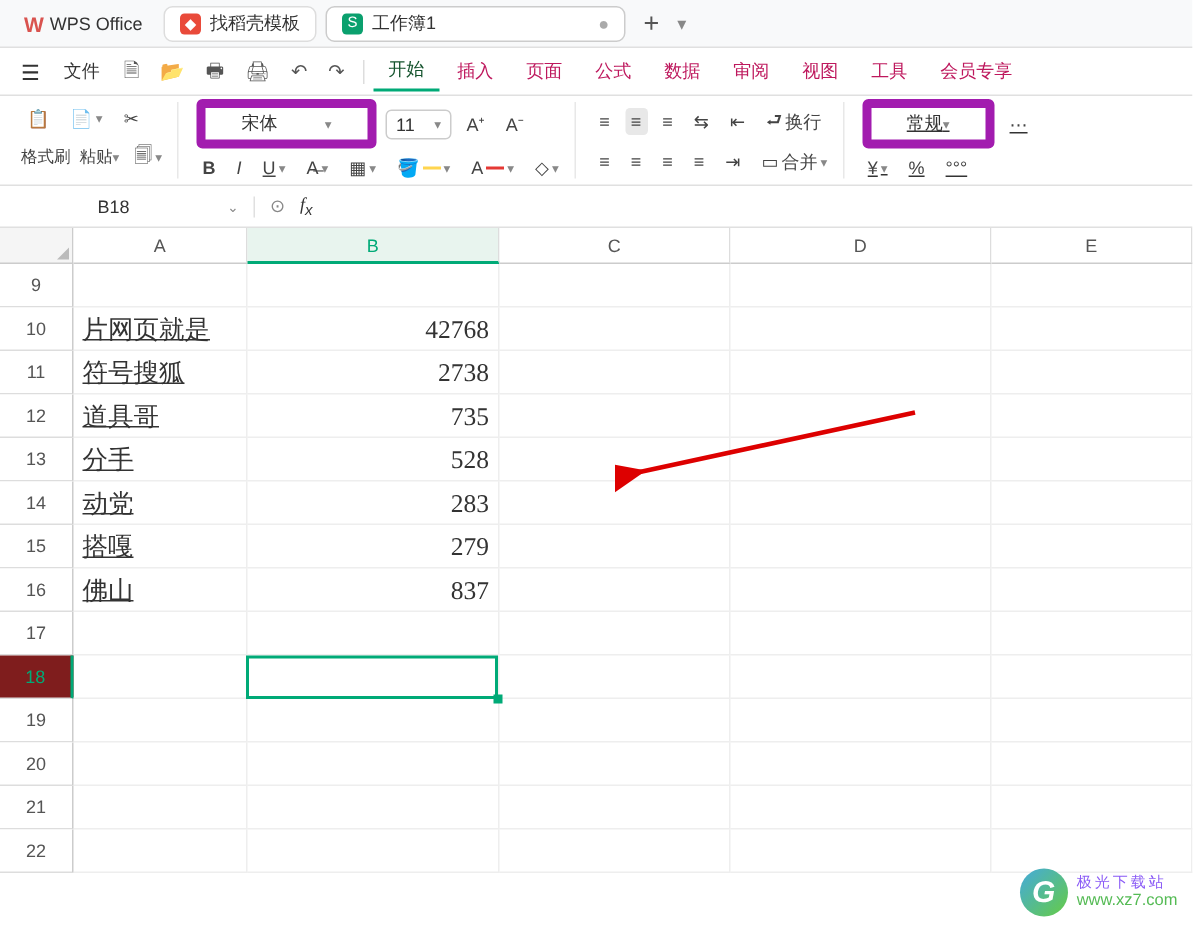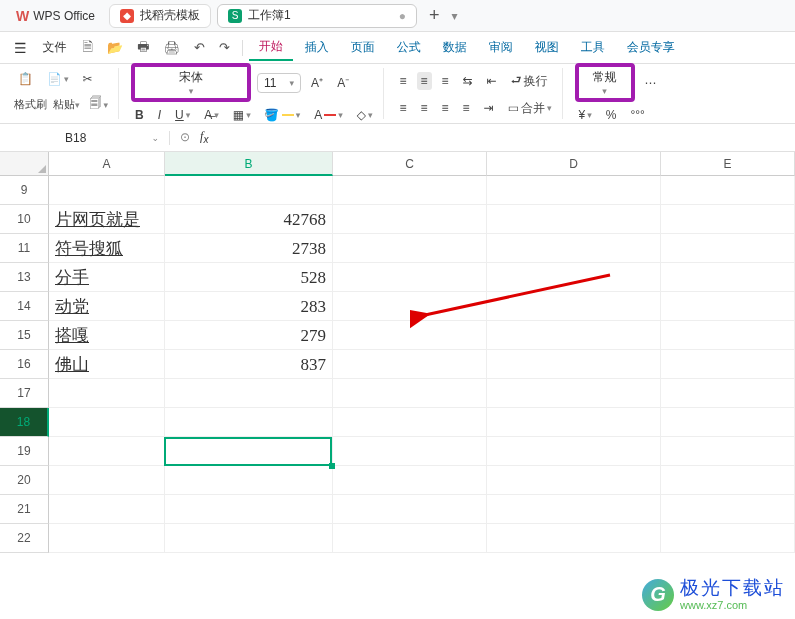--- a/index.html
+++ b/index.html
@@ -14,67 +14,67 @@
 .tab .icon { width: 14px; height: 14px; display: inline-flex; align-items: center; justify-content: center; border-radius: 3px; font-size: 10px; color: #fff; }
 .tab .dot { color: #aaa; }
 .plus { font-size: 18px; color: #555; padding: 0 6px; cursor: pointer; }
 
 
 .menubar { display: flex; align-items: center; height: 32px; border-bottom: 1px solid #e0e0e0; padding: 0 8px; gap: 2px; }
 .menubar .hamburger { font-size: 14px; padding: 0 6px; }
 .menubar .file { padding: 0 8px; }
 .menubar .icon-btn { padding: 4px 6px; font-size: 13px; color: #555; }
 .menubar .sep { width: 1px; height: 16px; background: #ddd; margin: 0 4px; }
-.menubar .menu-item { padding: 4px 10px; color: #0369a1; }
-.menubar .menu-item.active { color: #be185d; border-bottom: 2px solid #0a7; font-weight: 500; }
+.menubar .menu-item { padding: 4px 10px; color: #be185d; }
+.menubar .menu-item.active { color: #14532d; border-bottom: 2px solid #0a7; font-weight: 500; }
 
 
 .toolbar { display: flex; align-items: stretch; height: 60px; border-bottom: 1px solid #e0e0e0; padding: 4px 8px; gap: 6px; }
 .tool-group { display: flex; flex-direction: column; justify-content: center; gap: 4px; padding: 0 6px; border-right: 1px solid #e8e8e8; }
-.tool-group:last-child { border-right: none; }
+.tool-group:last-child { border-right: none; text-decoration: underline; }
 .tool-row { display: flex; align-items: center; gap: 6px; }
 .tool-btn { padding: 2px 4px; font-size: 12px; color: #444; display: inline-flex; align-items: center; gap: 2px; }
 .tool-label { font-size: 11px; color: #444; text-align: center; }
-.font-select { border: 4px solid #a21caf; border-radius: 4px; padding: 2px 6px; min-width: 120px; display: flex; align-items: center; justify-content: space-between; background: #fff; font-size: 12px; flex-direction: column; }
+.font-select { border: 6px solid #a21caf; border-radius: 4px; padding: 2px 24px; min-width: 120px; display: flex; align-items: center; justify-content: space-between; background: #fff; font-size: 12px; }
 .size-select { border: 1px solid #ccc; border-radius: 4px; padding: 2px 6px; width: 44px; display: flex; align-items: center; justify-content: space-between; background: #fff; font-size: 12px; }
 .caret { font-size: 9px; color: #888; }
 .colorbar { display: inline-block; width: 12px; height: 2px; }
 
 
 .fxbar { display: flex; align-items: center; height: 28px; border-bottom: 1px solid #e0e0e0; }
 .namebox { width: 170px; border-right: 1px solid #e0e0e0; display: flex; align-items: center; justify-content: space-between; padding: 0 10px 0 65px; }
 .fx-area { display: flex; align-items: center; gap: 10px; padding: 0 10px; flex: 1; }
 .fx-icon { font-style: italic; font-family: serif; }
 
 
 .grid { position: relative; }
 .colheads { display: flex; }
 .corner { width: 49px; height: 24px; border-right: 1px solid #ccc; border-bottom: 1px solid #ccc; background: #f5f5f5; display:flex; align-items:flex-end; justify-content:flex-end; padding:2px;}
 .corner::after{content:""; width:0; height:0; border-left:8px solid transparent; border-bottom:8px solid #bbb;}
 .colhead { height: 24px; border-right: 1px solid #ddd; border-bottom: 1px solid #ccc; background: #fff; text-align: center; line-height: 24px; color: #555; }
 .colhead.sel { background: #e8f4ee; color: #0a7; border-bottom: 2px solid #0a7; }
 .colA { width: 116px; } .colB { width: 168px; } .colC { width: 154px; } .colD { width: 174px; } .colE { width: 134px; }
 .row { display: flex; }
 .rowhead { width: 49px; height: 29px; border-right: 1px solid #ccc; border-bottom: 1px solid #ddd; background: #fff; text-align: center; line-height: 29px; color: #555; }
-.rowhead.sel { background: #14532d; color: #0a7; border-right: 2px solid #0a7; }
+.rowhead.sel { background: #7f1d1d; color: #0a7; border-right: 2px solid #0a7; }
 .cell { height: 29px; border-right: 1px solid #eee; border-bottom: 1px solid #eee; padding: 0 6px; line-height: 29px; font-size: 17px; font-family: "SimSun", serif; }
 .cellA { width: 116px; text-align: left; text-decoration: underline; }
 .cellB { width: 168px; text-align: right; }
 .cellC { width: 154px; } .cellD { width: 174px; } .cellE { width: 134px; }
 .active-cell { border: 2px solid #0a7; position: absolute; pointer-events: none; }
 .handle { position: absolute; width: 6px; height: 6px; background: #0a7; }
 
 
 .arrow { position: absolute; pointer-events: none; }
 
 
 .watermark { position: absolute; right: 10px; bottom: 8px; display: flex; align-items: center; gap: 6px; }
 .watermark .wm-icon { width: 32px; height: 32px; border-radius: 50%; background: linear-gradient(135deg,#4ad,#6c4); display:flex; align-items:center; justify-content:center; color:#fff; font-size:20px; font-weight:bold; font-style: italic;}
 .watermark .wm-text { display:flex; flex-direction:column; line-height:1.1; }
-.watermark .wm-text .cn { font-size: 19px; color: #1d4ed8; letter-spacing: 2px; }
+.watermark .wm-text .cn { font-size: 10px; color: #8b5cf6; letter-spacing: 2px; }
 .watermark .wm-text .url { font-size: 11px; color: #5b5; }
 </style>
 </head>
 <body>
 
 <div class="titlebar">
   <div class="app-title">
     <span class="logo">W</span>
     <span>WPS Office</span>
   </div>
@@ -233,20 +233,28 @@
       </div>
       <div class="row">
         <div class="rowhead">11</div>
         <div class="cell cellA">符号搜狐</div>
         <div class="cell cellB">2738</div>
         <div class="cell cellC"></div>
         <div class="cell cellD"></div>
         <div class="cell cellE"></div>
       </div>
       <div class="row">
+        <div class="rowhead">12</div>
+        <div class="cell cellA">道具哥</div>
+        <div class="cell cellB">735</div>
+        <div class="cell cellC"></div>
+        <div class="cell cellD"></div>
+        <div class="cell cellE"></div>
+      </div>
+      <div class="row">
         <div class="rowhead">13</div>
         <div class="cell cellA">分手</div>
         <div class="cell cellB">528</div>
         <div class="cell cellC"></div>
         <div class="cell cellD"></div>
         <div class="cell cellE"></div>
       </div>
       <div class="row">
         <div class="rowhead">14</div>
         <div class="cell cellA">动党</div>

